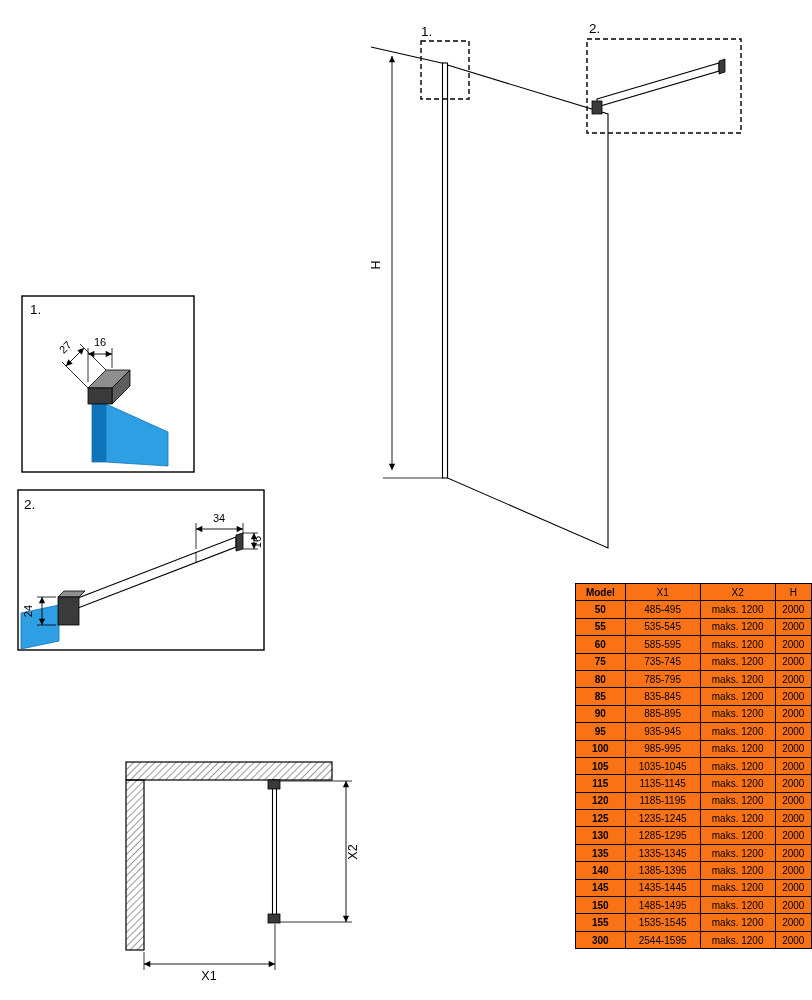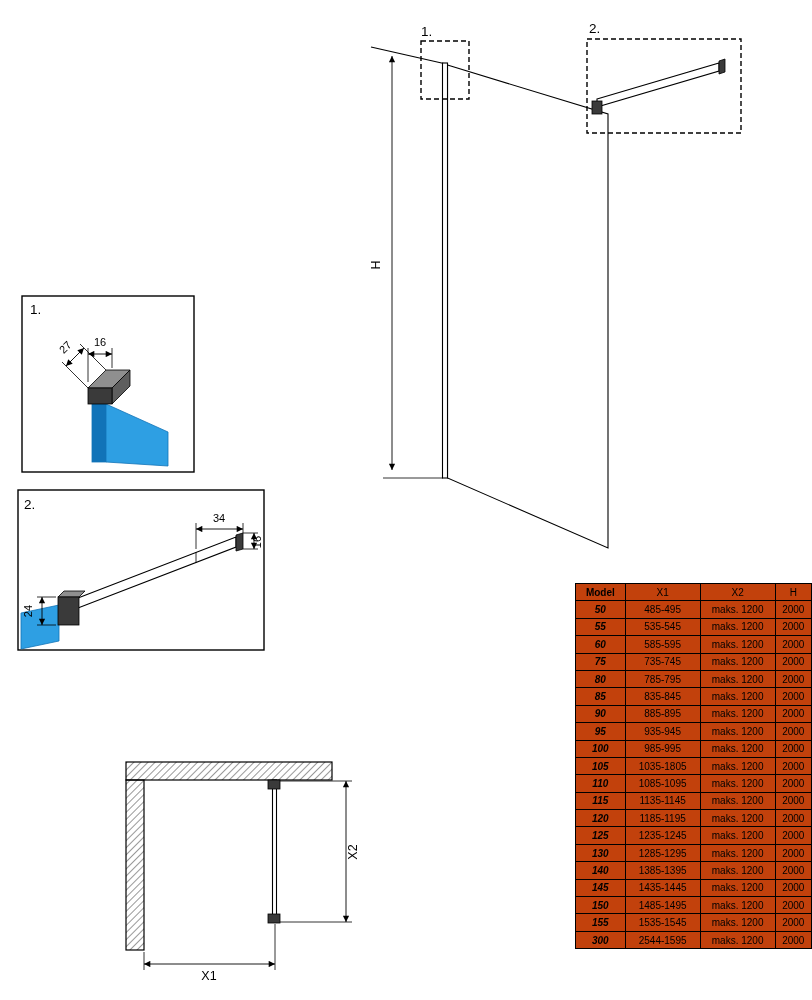--- a/index.html
+++ b/index.html
@@ -14,25 +14,25 @@
   .dashed-box{fill:none;stroke:#000;stroke-width:1.4;stroke-dasharray:5 3;}
   .edge{stroke:#000;stroke-width:1.1;fill:none;}
   .edge-white{stroke:#000;stroke-width:1.1;fill:#fff;}
   .thin{stroke:#000;stroke-width:0.8;fill:none;}
   .dim{stroke:#000;stroke-width:0.9;fill:none;}
   .glass-face{fill:var(--glass-blue);stroke:var(--glass-blue-dark);stroke-width:0.8;}
   .glass-edge{fill:var(--glass-blue-dark);stroke:var(--glass-blue-dark);stroke-width:0.8;}
   .metal-dark{fill:var(--metal-dark);stroke:#000;stroke-width:0.8;}
   .metal-mid{fill:var(--metal-mid);stroke:#000;stroke-width:0.8;}
   .metal-light{fill:var(--metal-light);stroke:#000;stroke-width:0.8;}
-  table.size-table{position:absolute;left:575px;top:583px;border-collapse:collapse;background:#c2410c;}
+  table.size-table{position:absolute;left:575px;top:583px;border-collapse:collapse;background:#f97316;}
   .size-table th,.size-table td{border:1px solid #000;font-size:10px;text-align:center;vertical-align:middle;padding:0 3px;height:16.4px;line-height:11px;}
   .size-table th{font-weight:normal;}
   .size-table th:first-child{font-weight:bold;}
-  .size-table td:first-child{font-weight:bold;font-style:italic;text-align:center;}
+  .size-table td:first-child{font-weight:bold;text-align:center;}
   .col-model{width:44px;}.col-x1{width:72px;}.col-x2{width:72px;}.col-h{width:30px;}
 </style>
 </head>
 <body>
 
 <div class="canvas">
 
   <svg class="abs" style="left:360px;top:18px" width="420" height="545" viewBox="0 0 420 545">
     <defs>
       <marker id="arrowM" viewBox="0 0 10 10" refX="10" refY="5" markerWidth="9" markerHeight="7" orient="auto-start-reverse">
@@ -220,27 +220,21 @@
           <td>2000</td>
         </tr>
         <tr>
           <td>100</td>
           <td>985-995</td>
           <td>maks. 1200</td>
           <td>2000</td>
         </tr>
         <tr>
           <td>105</td>
-          <td>1035-1805</td>
-          <td>maks. 1200</td>
-          <td>2000</td>
-        </tr>
-        <tr>
-          <td>110</td>
-          <td>1085-1095</td>
+          <td>1035-1045</td>
           <td>maks. 1200</td>
           <td>2000</td>
         </tr>
         <tr>
           <td>115</td>
           <td>1135-1145</td>
           <td>maks. 1200</td>
           <td>2000</td>
         </tr>
         <tr>
@@ -255,20 +249,26 @@
           <td>maks. 1200</td>
           <td>2000</td>
         </tr>
         <tr>
           <td>130</td>
           <td>1285-1295</td>
           <td>maks. 1200</td>
           <td>2000</td>
         </tr>
         <tr>
+          <td>135</td>
+          <td>1335-1345</td>
+          <td>maks. 1200</td>
+          <td>2000</td>
+        </tr>
+        <tr>
           <td>140</td>
           <td>1385-1395</td>
           <td>maks. 1200</td>
           <td>2000</td>
         </tr>
         <tr>
           <td>145</td>
           <td>1435-1445</td>
           <td>maks. 1200</td>
           <td>2000</td>

